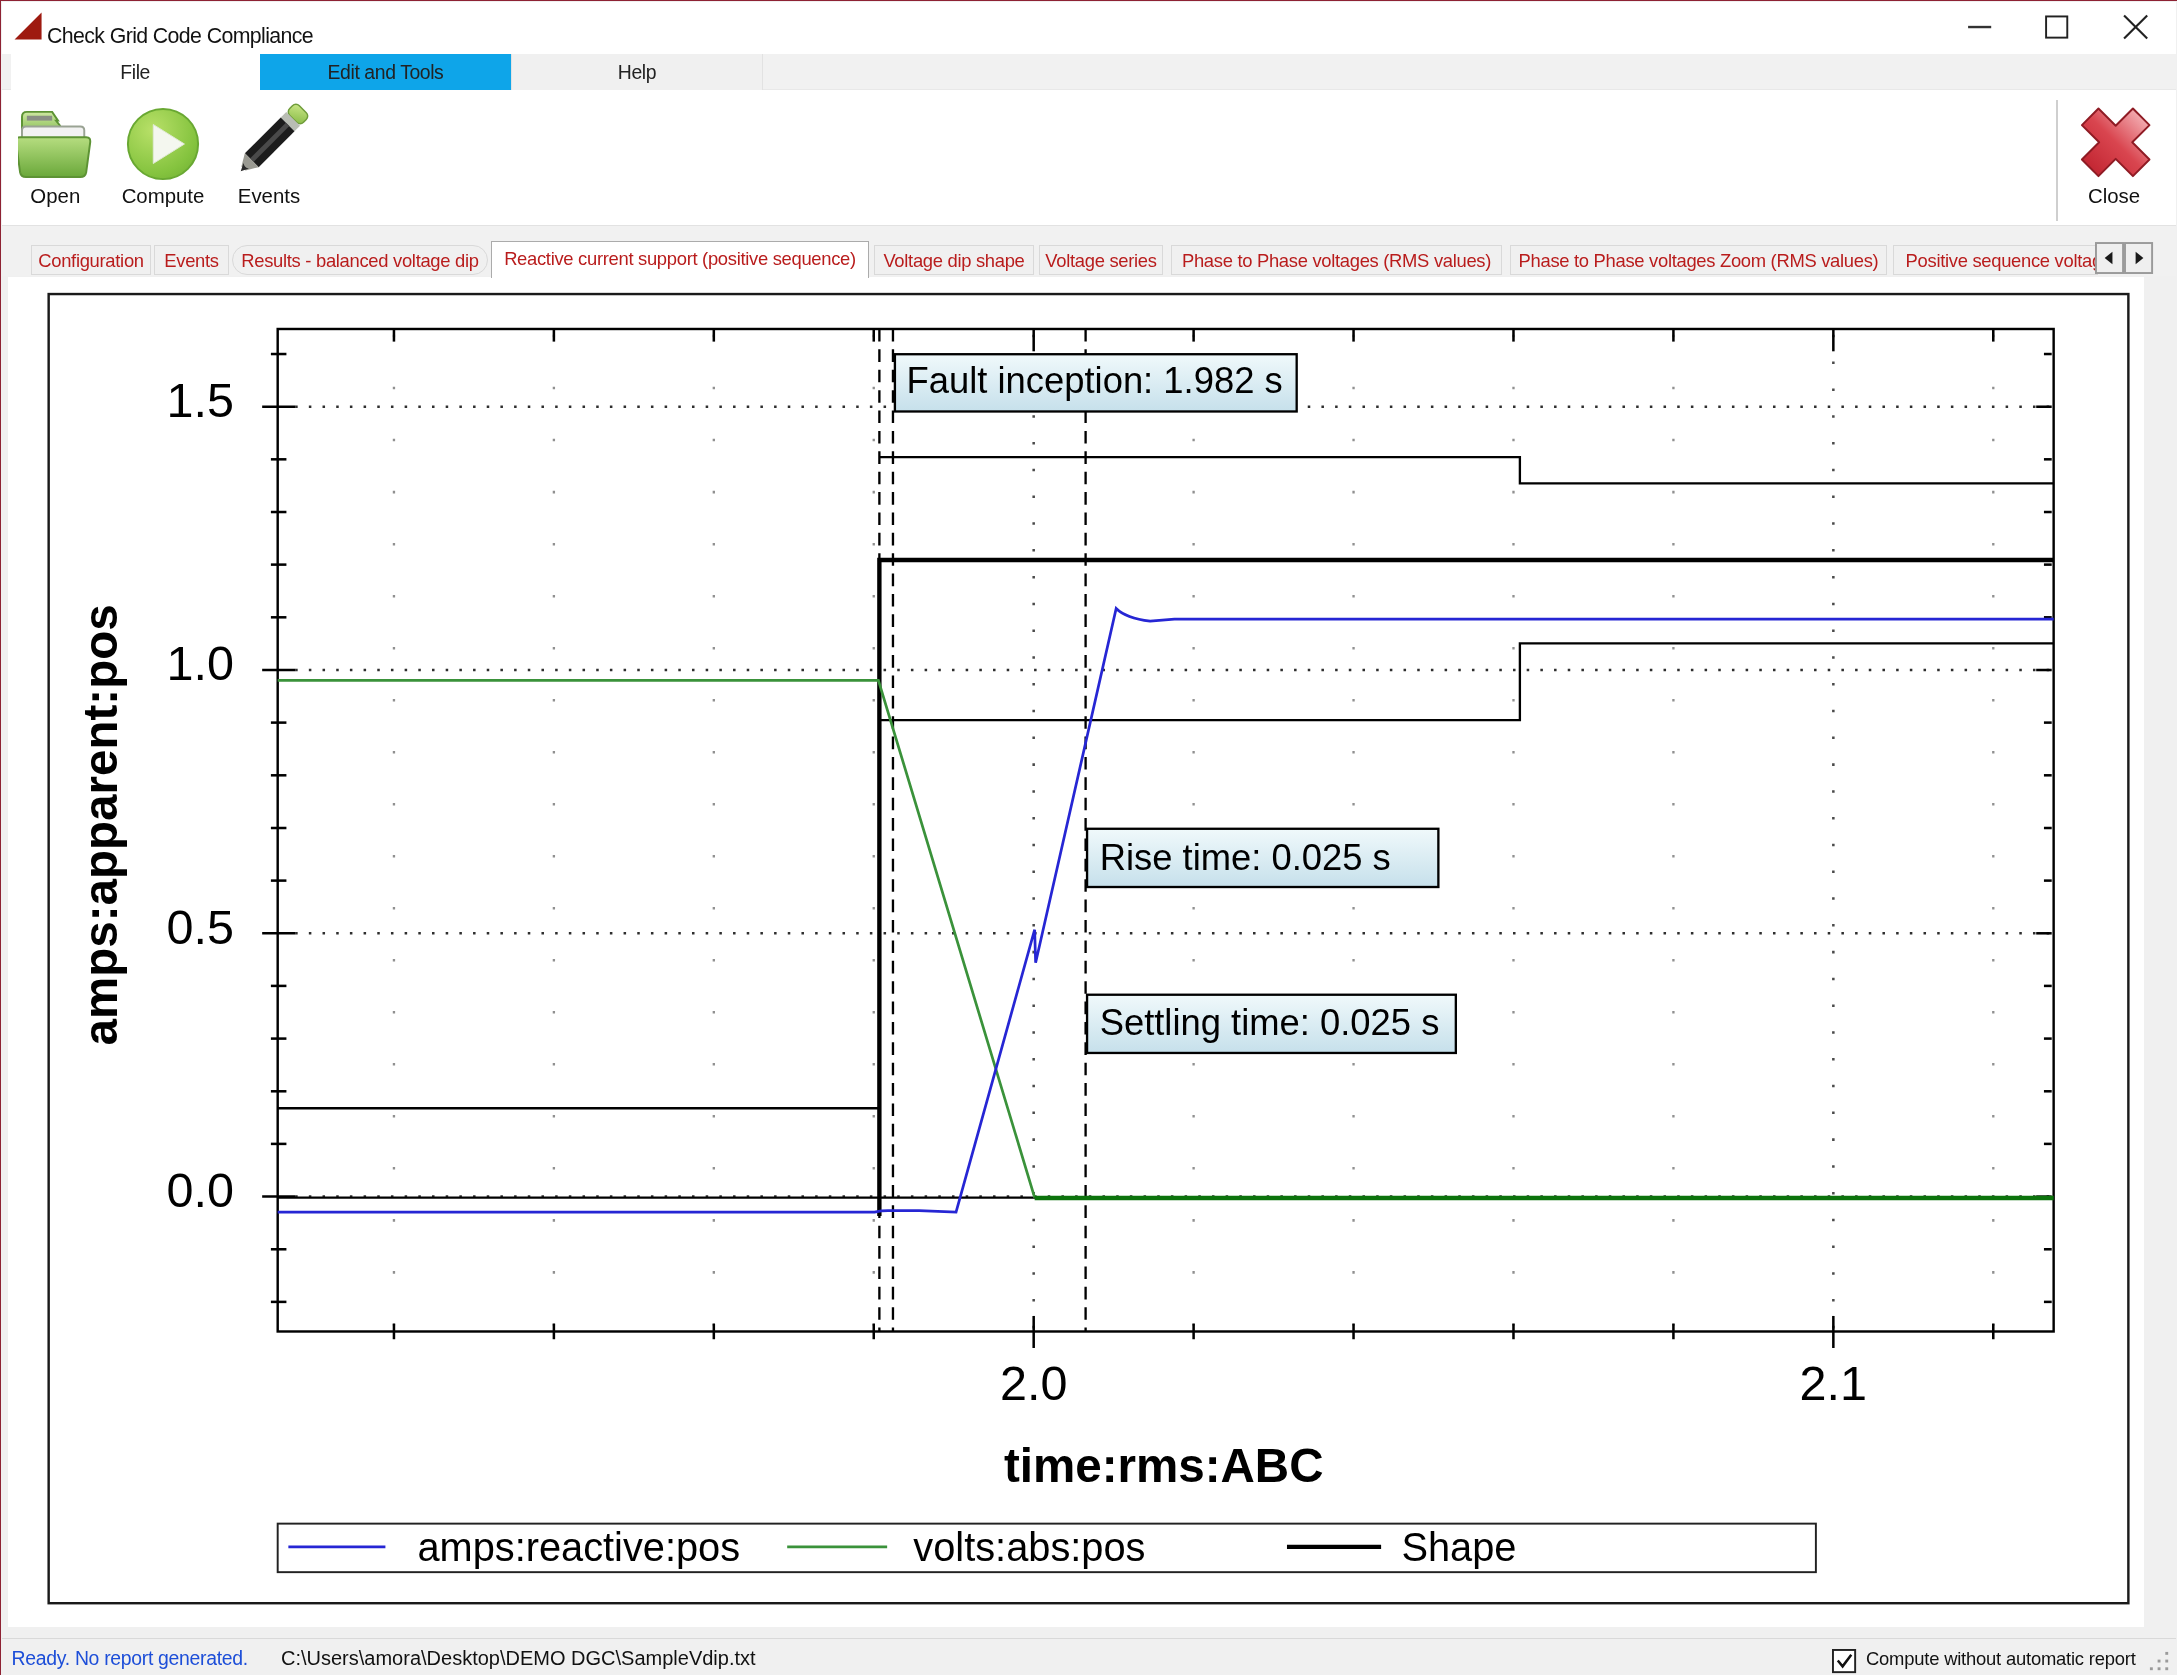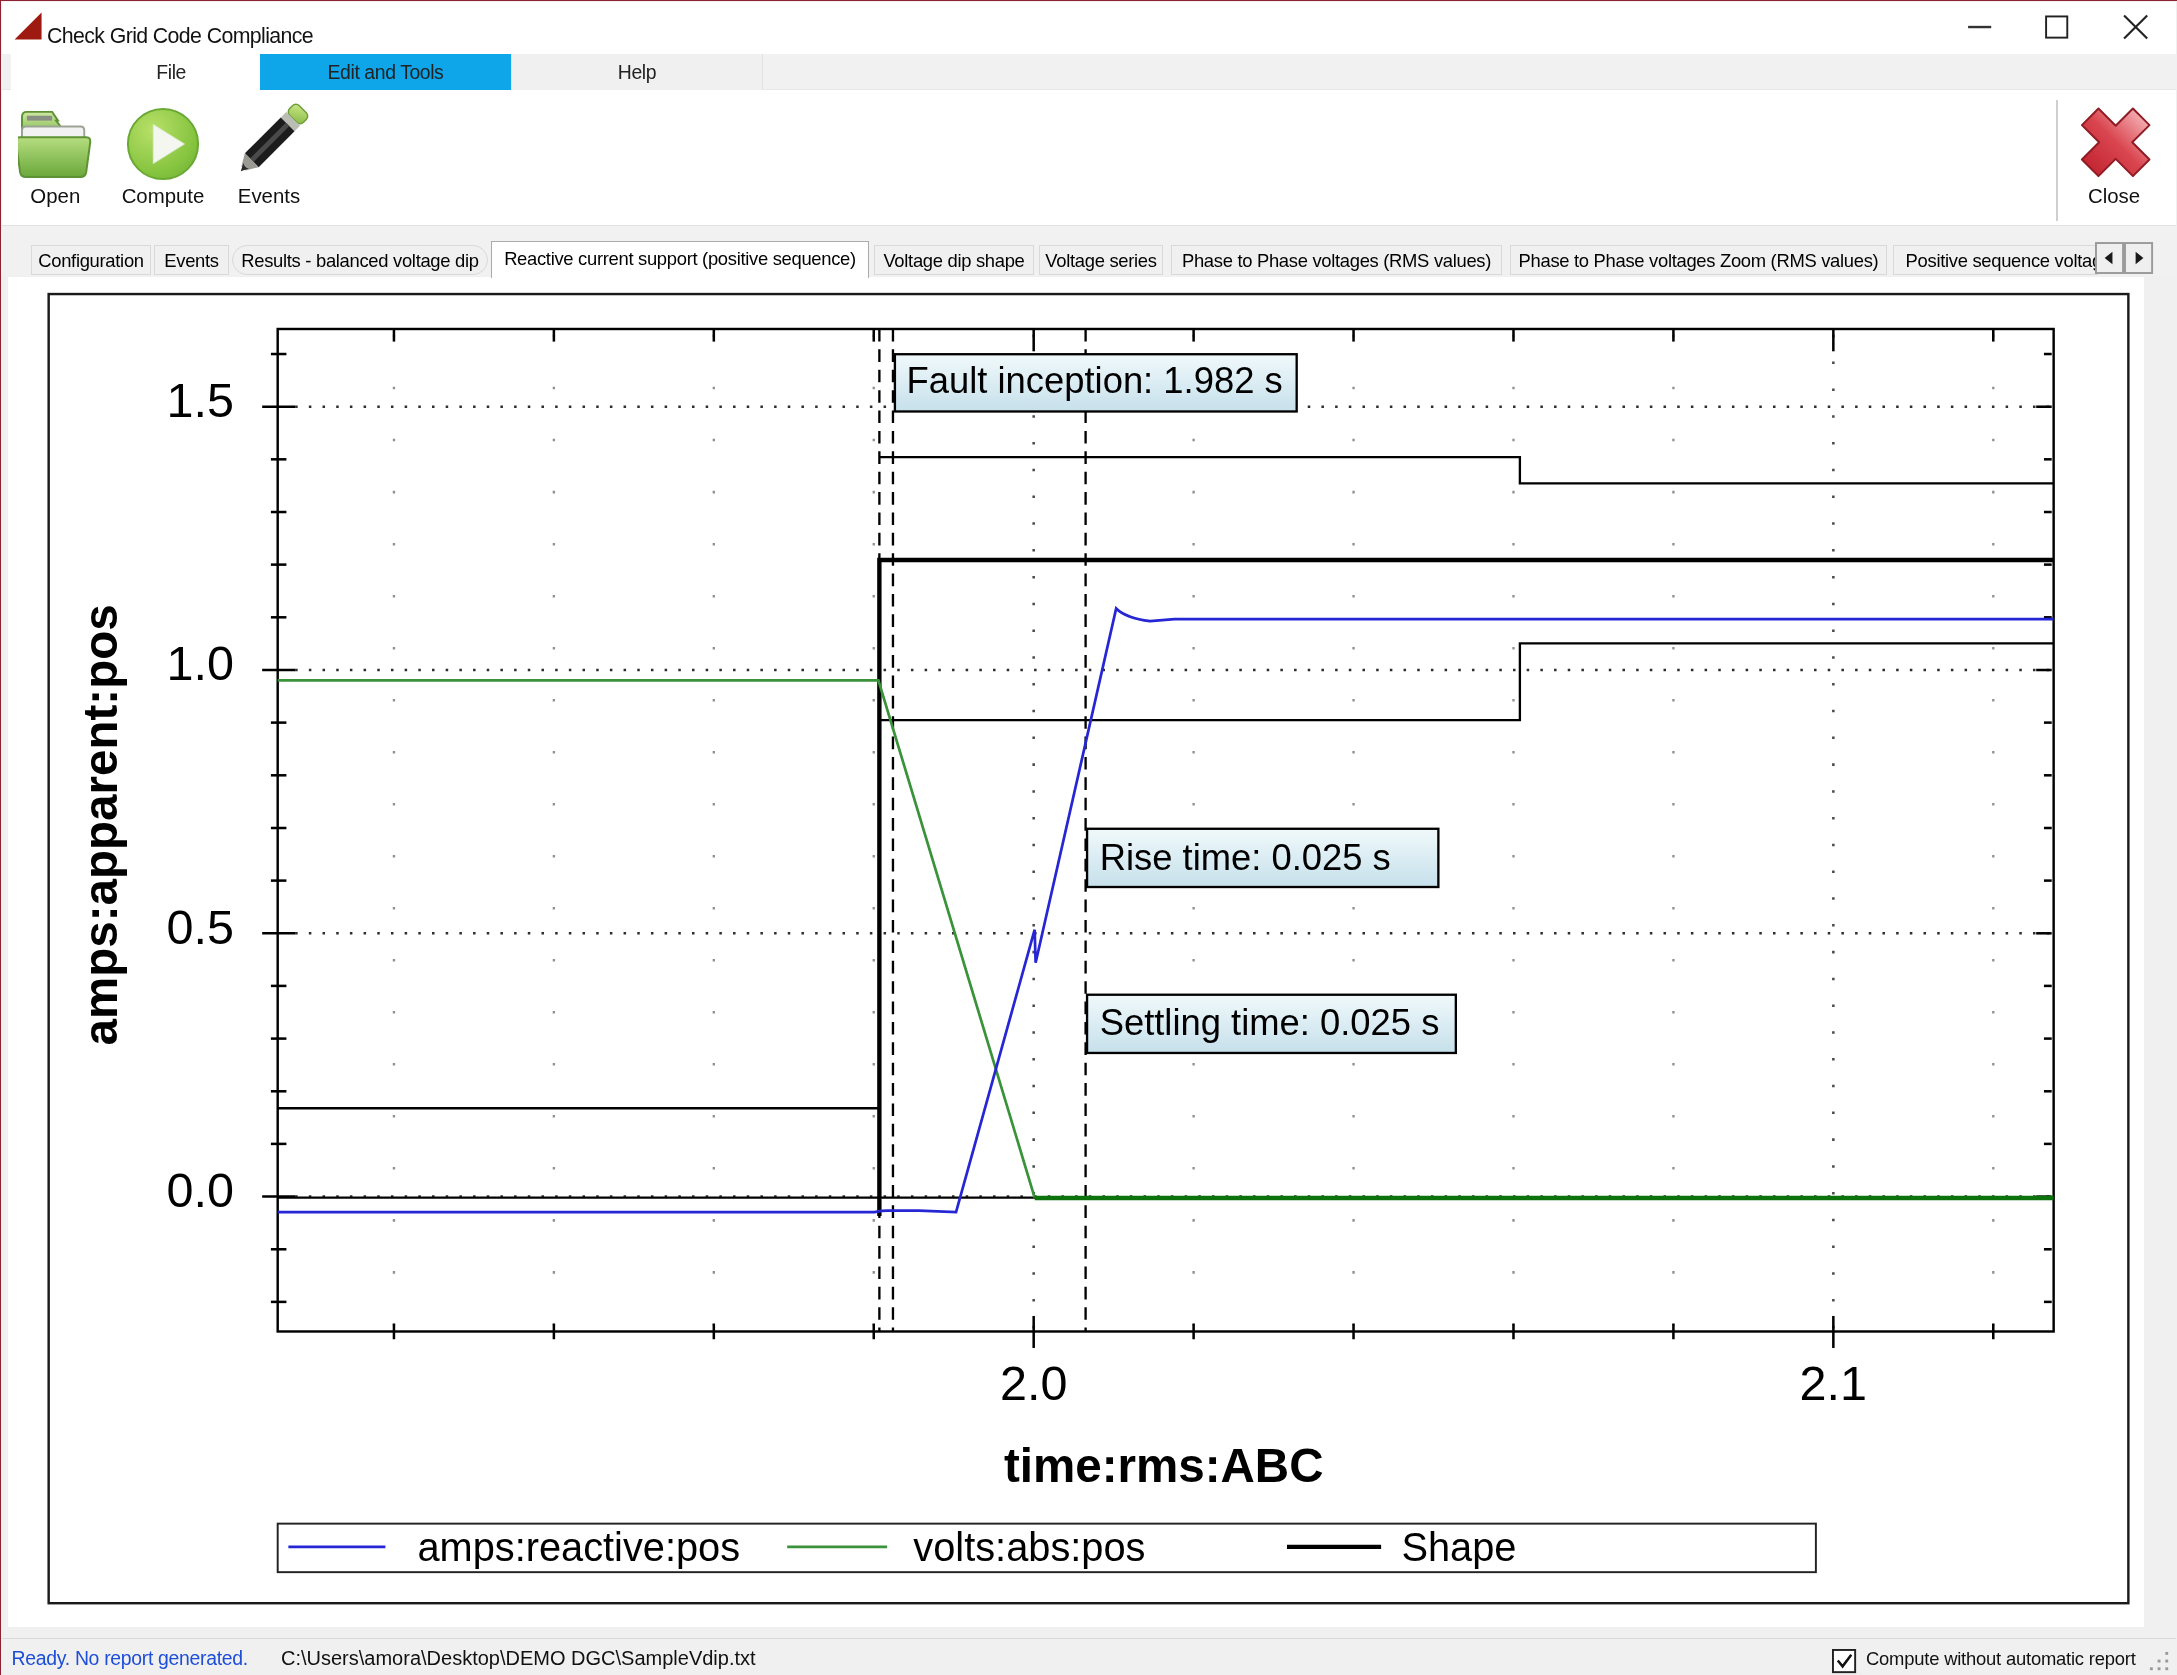--- a/index.html
+++ b/index.html
@@ -4,28 +4,28 @@
 <style>
   html,body{margin:0;padding:0;}
   body{width:2178px;height:1676px;position:relative;background:#f0f0f0;
        font-family:"Liberation Sans", sans-serif; overflow:hidden;}
   .abs{position:absolute;}
   #winborder{left:0;top:0;width:2178px;height:1676px;border:1.9px solid #8e2233;box-sizing:border-box;z-index:50;pointer-events:none;}
   #titlebar{left:1.9px;top:1.9px;width:2174px;height:52px;background:#ffffff;}
   #titletext{left:47px;top:1.9px;height:52px;line-height:52px;font-size:21.3px;letter-spacing:-0.6px;color:#121212;margin-top:8px;}
   #menurow{left:1.9px;top:54px;width:2174px;height:36px;background:#f1f1f1;border-bottom:1px solid #e8e8e8;box-sizing:border-box;}
   .menutab{top:54px;height:36px;line-height:36px;text-align:center;font-size:19.4px;letter-spacing:-0.4px;color:#222;}
-  #tab-file{left:10.7px;width:249px;background:#ffffff;padding-left:36px;}
+  #tab-file{left:10.7px;width:249px;background:#ffffff;}
   #tab-edit{left:260px;width:251px;background:#0ea5e9;}
   #tab-help{left:511px;width:252px;background:#f0f0f0;border-left:1px solid #e2e2e2;border-right:1px solid #e2e2e2;box-sizing:border-box;}
   #toolbar{left:1.9px;top:90px;width:2174px;height:136px;background:#ffffff;border-bottom:1px solid #e2e2e2;box-sizing:border-box;}
   .toollabel{font-size:20.4px;color:#111;text-align:center;top:183px;height:27px;line-height:27px;}
   #tabstrip{left:1.9px;top:226px;width:2174px;height:50px;background:#f1f1f1;}
   .ptab{top:245px;height:30px;background:#f0f0f0;border:1px solid #d9d9d9;box-sizing:border-box;
-        font-size:18.4px;letter-spacing:-0.3px;color:#000000;text-align:center;line-height:29px;white-space:nowrap;overflow:hidden;}
+        font-size:18.4px;letter-spacing:-0.3px;color:#b91c1c;text-align:center;line-height:29px;white-space:nowrap;overflow:hidden;}
   .ptab.active{top:241px;height:37px;background:#ffffff;border:1px solid #ababab;border-bottom:none;line-height:33px;z-index:5;}
   #page{left:7.8px;top:277px;width:2136px;height:1350px;background:#ffffff;}
   #statusbar{left:1.9px;top:1638px;width:2174px;height:36px;background:#f0f0f0;border-top:1px solid #d9d9d9;box-sizing:border-box;}
   #statustext{left:11.6px;top:1647px;font-size:19.4px;letter-spacing:-0.3px;color:#1d4ed8;}
   #statuspath{left:281px;top:1647px;font-size:20px;color:#111;}
   #cbtext{left:1866px;top:1648px;font-size:18.4px;letter-spacing:-0.2px;color:#111;}
   svg text{font-family:"Liberation Sans", sans-serif;}
 </style>
 </head>
 <body>

